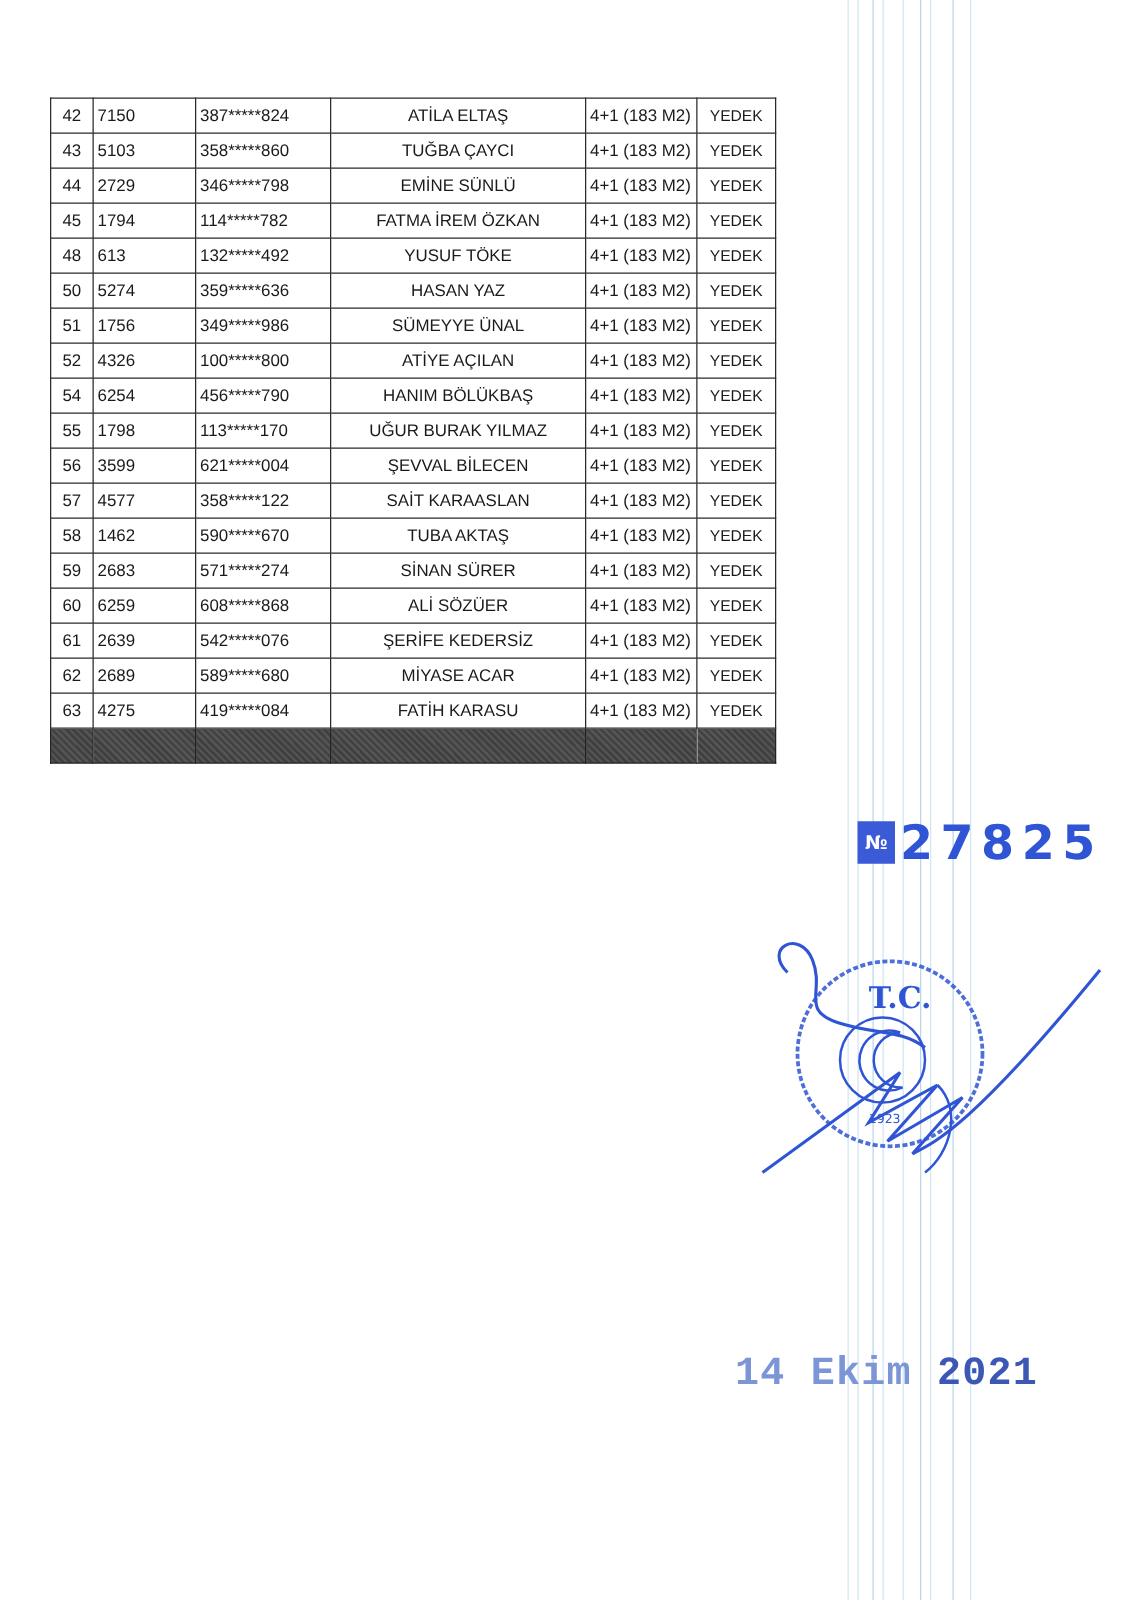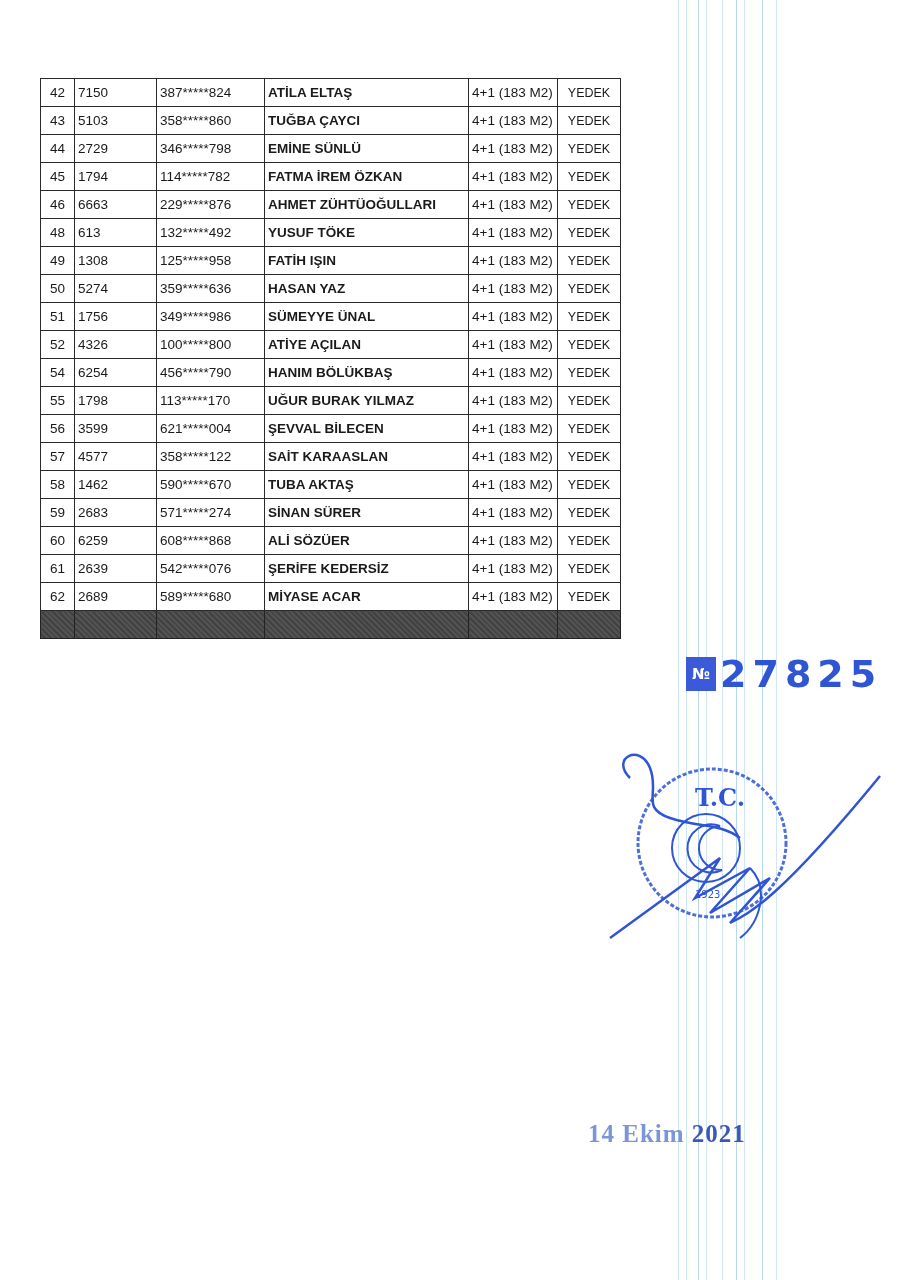--- a/index.html
+++ b/index.html
@@ -24,21 +24,21 @@
       border-collapse: collapse; table-layout: fixed;
       font-size: 13.5px;
     }
     table.list td {
       border: 1.5px solid #2a2a2a;
       height: 27px; padding: 0 3px; white-space: nowrap; overflow: hidden;
     }
     td.c-no { width: 27px; text-align: center; }
     td.c-code { width: 75px; }
     td.c-tc { width: 101px; text-align: left; padding-left: 2px; }
-    td.c-name { width: 197px; text-align: left; padding-left: 4px; font-weight: bold; }
+    td.c-name { width: 197px; text-align: center; padding-left: 4px; }
     td.c-type { width: 82px; text-align: left; padding-left: 2px; }
     td.c-status { width: 56px; text-align: center; font-size: 12.5px; }
     tr.footer-row td {
       background: #4a4a4a;
       background-image: repeating-linear-gradient(45deg, #555 0 2px, #3f3f3f 2px 4px);
       height: 27px; border-color: #222;
     }
 
     .doc-number {
       position: absolute; left: 686px; top: 652px;
@@ -48,23 +48,23 @@
     }
     .doc-number .no-mark {
       display: inline-block; width: 30px; height: 34px; background: #3a5ad8;
       color: #fff; font-size: 15px; line-height: 34px; text-align: center;
       letter-spacing: 0; margin-right: 4px;
     }
     .seal {
       position: absolute; left: 600px; top: 748px; width: 290px; height: 200px;
     }
     .date-stamp {
-      position: absolute; left: 588px; top: 1120px;
-      color: #7c95d6; font-size: 25px; font-weight: bold; letter-spacing: 1px;
-      font-family: Liberation Serif, serif;
+      position: absolute; left: 588px; top: 1080px;
+      color: #7c95d6; font-size: 32px; font-weight: bold; letter-spacing: 1px;
+      font-family: Liberation Mono, monospace;
     }
     .date-stamp .year { color: #3d57b5; }
   </style>
 </head>
 <body>
 
 <div class="scan-lines">
   <span style="left:0px"></span>
     <span style="left:8px"></span>
     <span class="strong" style="left:20px"></span>
@@ -104,44 +104,28 @@
       </tr>
       <tr>
         <td class="c-no">45</td>
         <td class="c-code">1794</td>
         <td class="c-tc">114*****782</td>
         <td class="c-name">FATMA İREM ÖZKAN</td>
         <td class="c-type">4+1 (183 M2)</td>
         <td class="c-status">YEDEK</td>
       </tr>
       <tr>
-        <td class="c-no">46</td>
-        <td class="c-code">6663</td>
-        <td class="c-tc">229*****876</td>
-        <td class="c-name">AHMET ZÜHTÜOĞULLARI</td>
-        <td class="c-type">4+1 (183 M2)</td>
-        <td class="c-status">YEDEK</td>
-      </tr>
-      <tr>
         <td class="c-no">48</td>
         <td class="c-code">613</td>
         <td class="c-tc">132*****492</td>
         <td class="c-name">YUSUF TÖKE</td>
         <td class="c-type">4+1 (183 M2)</td>
         <td class="c-status">YEDEK</td>
       </tr>
       <tr>
-        <td class="c-no">49</td>
-        <td class="c-code">1308</td>
-        <td class="c-tc">125*****958</td>
-        <td class="c-name">FATİH IŞIN</td>
-        <td class="c-type">4+1 (183 M2)</td>
-        <td class="c-status">YEDEK</td>
-      </tr>
-      <tr>
         <td class="c-no">50</td>
         <td class="c-code">5274</td>
         <td class="c-tc">359*****636</td>
         <td class="c-name">HASAN YAZ</td>
         <td class="c-type">4+1 (183 M2)</td>
         <td class="c-status">YEDEK</td>
       </tr>
       <tr>
         <td class="c-no">51</td>
         <td class="c-code">1756</td>
@@ -220,20 +204,28 @@
         <td class="c-tc">542*****076</td>
         <td class="c-name">ŞERİFE KEDERSİZ</td>
         <td class="c-type">4+1 (183 M2)</td>
         <td class="c-status">YEDEK</td>
       </tr>
       <tr>
         <td class="c-no">62</td>
         <td class="c-code">2689</td>
         <td class="c-tc">589*****680</td>
         <td class="c-name">MİYASE ACAR</td>
+        <td class="c-type">4+1 (183 M2)</td>
+        <td class="c-status">YEDEK</td>
+      </tr>
+      <tr>
+        <td class="c-no">63</td>
+        <td class="c-code">4275</td>
+        <td class="c-tc">419*****084</td>
+        <td class="c-name">FATİH KARASU</td>
         <td class="c-type">4+1 (183 M2)</td>
         <td class="c-status">YEDEK</td>
       </tr>
       <tr class="footer-row">
         <td class="c-no"></td>
         <td class="c-code"></td>
         <td class="c-tc"></td>
         <td class="c-name"></td>
         <td class="c-type"></td>
         <td class="c-status"></td>

